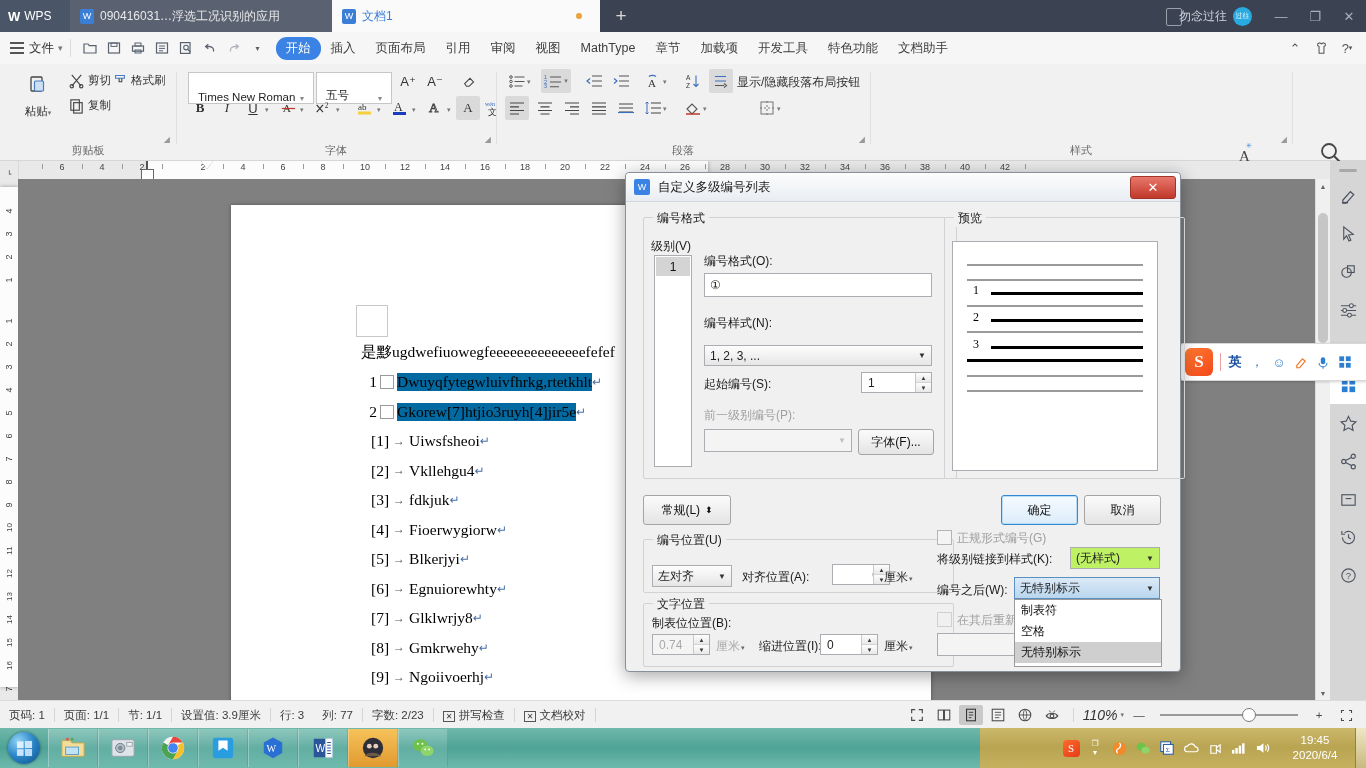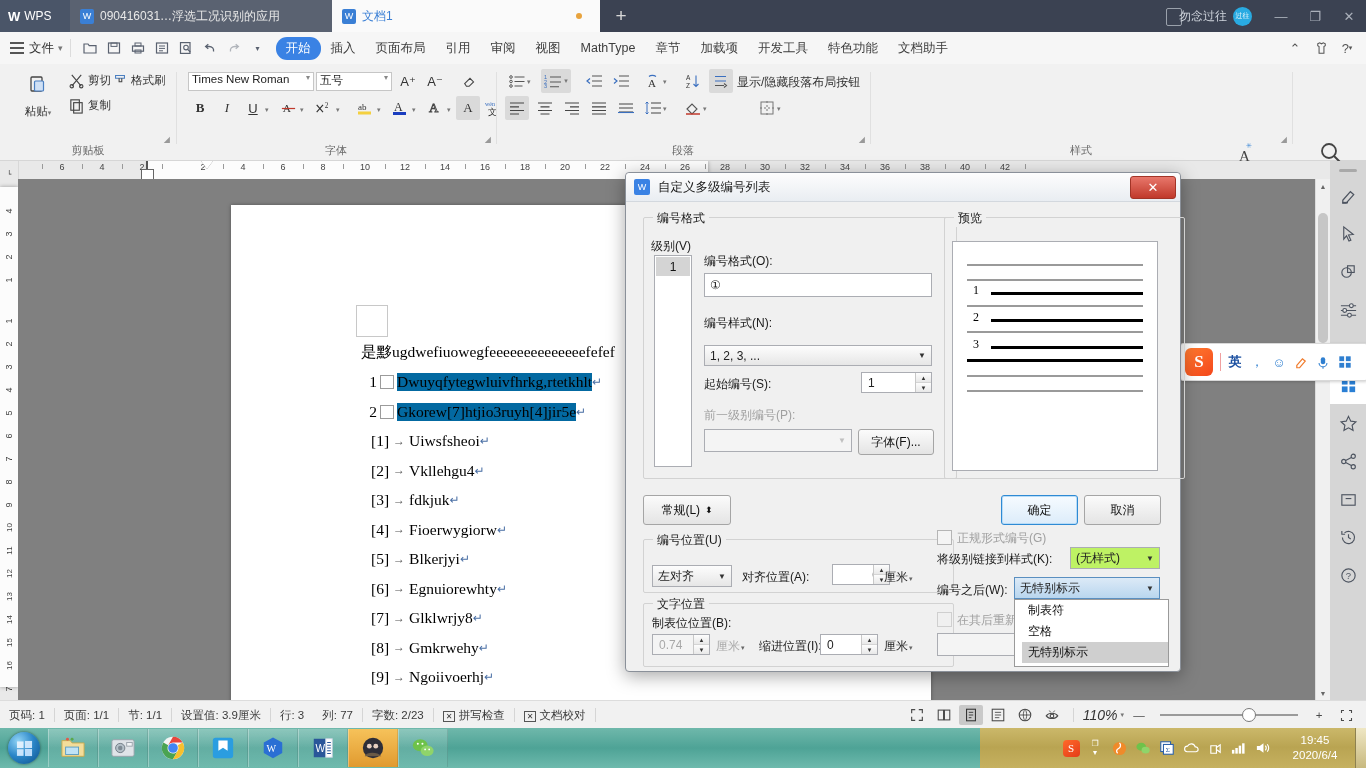--- a/index.html
+++ b/index.html
@@ -53,22 +53,22 @@
   .menubar-right .mi{width:26px;height:32px;display:flex;align-items:center;justify-content:center;color:#555;font-size:13px;}
 
   
   .ribbon{position:absolute;left:0;top:64px;width:1366px;height:96px;background:#f1f1f1;
     border-bottom:1px solid #d6d6d6;}
   .grp{position:absolute;top:0;height:96px;}
   .grp .gname{position:absolute;bottom:2px;width:100%;text-align:center;font-size:11px;color:#6a6a6a;}
   .gdiv{position:absolute;top:8px;width:1px;height:72px;background:#e0e0e0;}
   .ico-btn{display:inline-flex;align-items:center;justify-content:center;color:#444;}
   .ico-lbl{font-size:11.5px;color:#333;margin-left:3px;}
-  .ctl{border:1px solid #c6c6c6;background:#fff;height:19px;display:inline-flex;align-items:flex-start;
-    font-size:11.5px;padding:0 3px;box-sizing:border-box;}
+  .ctl{border:1px solid #c6c6c6;background:#fff;height:32px;display:inline-flex;align-items:flex-end;
+    font-size:11.5px;padding:0 9px;box-sizing:border-box;}
   .ctl .car{margin-left:auto;color:#888;font-size:8px;padding-left:4px;}
   .fmt{width:24px;height:24px;display:inline-flex;align-items:center;justify-content:center;
     font-size:13px;color:#333;}
   .fmt.on{background:#dadada;border-radius:2px;}
   .mini-ar{color:#777;font-size:7px;}
 
   
   .hruler{position:absolute;left:18px;top:161px;width:1330px;height:18px;background:#e9e9e9;
     border-bottom:1px solid #d8d8d8;overflow:hidden;font-size:9px;color:#555;}
   .hruler .page{position:absolute;top:0;height:18px;background:#fcfcfc;}
@@ -1062,21 +1062,21 @@
         <span>无特别标示</span>
         <span class="arw">▼</span>
       </div>
 
       <span class="cbx" style="left:311px;top:411px;border-color:#cfcfcf;background:#f0f0f0;"></span>
       <span class="lab dim" style="left:331px;top:411px;">在其后重新</span>
       <div class="combo dis" style="left:311px;top:432px;width:223px;height:23px;">
         <span></span>
       </div>
 
-      <div class="ddlist" style="left:388px;top:398px;width:146px;height:66px;padding-left:7px;">
+      <div class="ddlist" style="left:388px;top:398px;width:146px;height:66px;">
         <div class="op">制表符</div>
         <div class="op">空格</div>
         <div class="op hi">无特别标示</div>
       </div>
 
     </div>
   </div>
 
   <div class="taskbar">
     <div class="tb-left">

